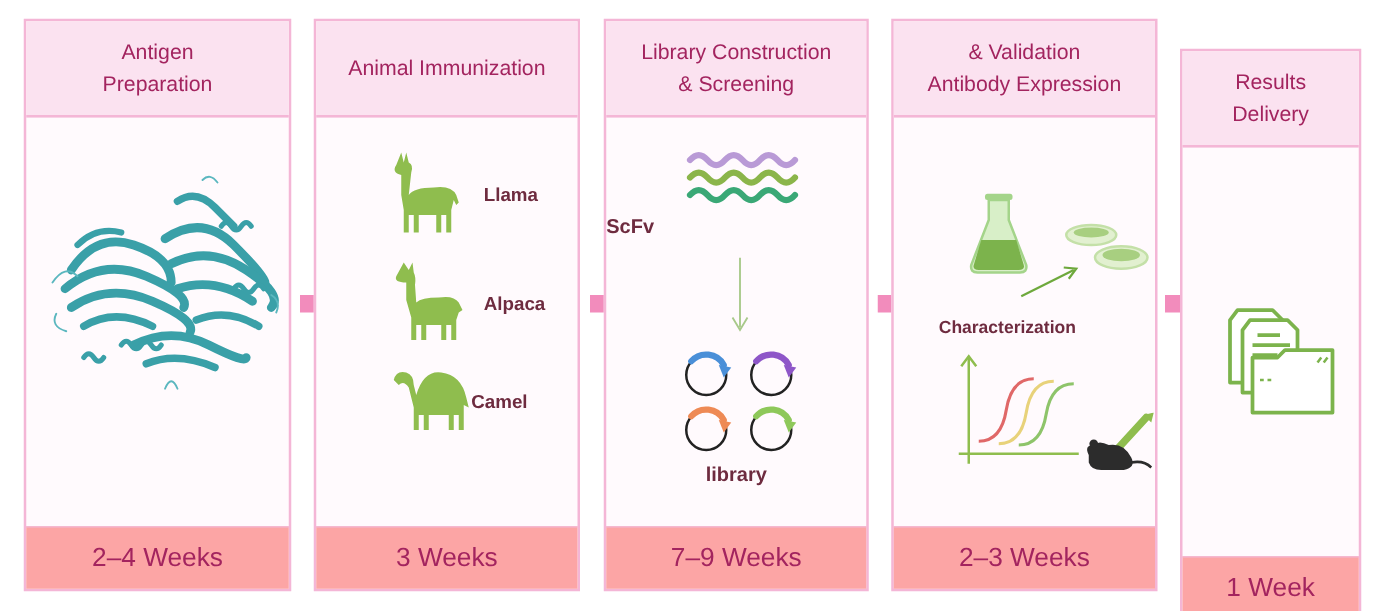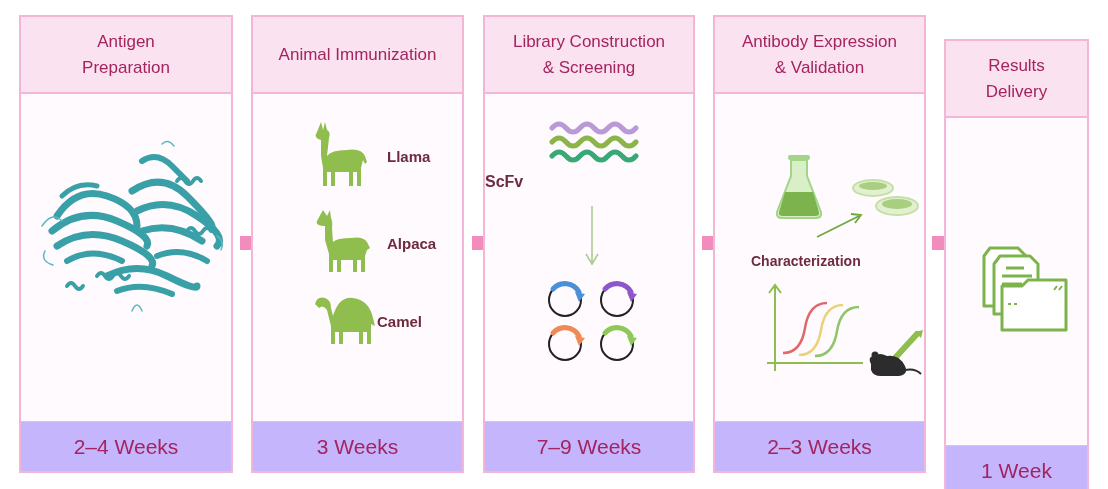--- a/index.html
+++ b/index.html
@@ -19,21 +19,21 @@
     border-bottom: 2px solid #f4b6d6;
     display: flex; align-items: center; justify-content: center;
     text-align: center;
     color: #a3245f;
     font-size: 17px;
     line-height: 26px;
     padding: 0 6px;
   }
   .panel-footer {
     position: absolute; left: 0; right: 0; bottom: 0; height: 50px;
-    background: #c4b5fd;
+    background: #fca5a5;
     border-top: 1px solid #f2b8d6;
     display: flex; align-items: center; justify-content: center;
     color: #a3245f;
     font-size: 21px;
   }
   .panel-body { position: absolute; left: 0; right: 0; top: 81px; bottom: 50px; }
 
   .flow-arrow { position: absolute; top: 226px; width: 38px; height: 34px; }
 
   .label-dark { position: absolute; color: #6e2b3f; font-size: 15px; font-weight: bold; }
@@ -148,33 +148,34 @@
         <path d="M8 11 A16 16 0 0 1 34 14" stroke="#4a8fd8"></path>
         <path d="M60 11 A16 16 0 0 1 86 14" stroke="#8e56c8"></path>
         <path d="M8 55 A16 16 0 0 1 34 58" stroke="#ee8a55"></path>
         <path d="M60 55 A16 16 0 0 1 86 58" stroke="#8ec85a"></path>
       </g>
       <path d="M30 14 L40 16 L34 24 Z" fill="#4a8fd8"></path>
       <path d="M82 14 L92 16 L86 24 Z" fill="#8e56c8"></path>
       <path d="M30 58 L40 60 L34 68 Z" fill="#ee8a55"></path>
       <path d="M82 58 L92 60 L86 68 Z" fill="#8ec85a"></path>
     </svg>
+    <div class="label-dark" style="left:0; right:0; text-align:center; top:274px; font-size:16px;">library</div>
   </div>
   <div class="panel-footer">7–9 Weeks</div>
 </div>
 
 <svg class="flow-arrow" style="left:702px;" viewBox="0 0 38 34">
   <path d="M0 10 H20 V0 L38 17 L20 34 V24 H0 Z" fill="#f28cbc"></path>
 </svg>
 
 <div class="panel" style="left:713px; width:213px;">
   <div class="panel-header">
     <div>
+      <div>&amp; Validation</div>
       <div>Antibody Expression</div>
-      <div>&amp; Validation</div>
     </div>
   </div>
   <div class="panel-body">
     <svg class="abs" style="left:60px; top:56px;" width="48" height="66" viewBox="0 0 48 66">
       <rect x="13" y="1" width="22" height="5" rx="2" fill="#a4d48a"></rect>
       <path d="M16 6 V22 L2 58 Q1 64 7 64 H41 Q47 64 46 58 L32 22 V6 Z" fill="#d8efc8" stroke="#a4d48a" stroke-width="2"></path>
       <path d="M10 38 L38 38 L44 58 Q45 62 40 62 H8 Q3 62 4 58 Z" fill="#7cb34c"></path>
     </svg>
     <svg class="abs" style="left:136px; top:78px;" width="70" height="44" viewBox="0 0 70 44">
       <ellipse cx="22" cy="12" rx="20" ry="8" fill="#e2f0d0" stroke="#c4e0a8" stroke-width="2"></ellipse>

